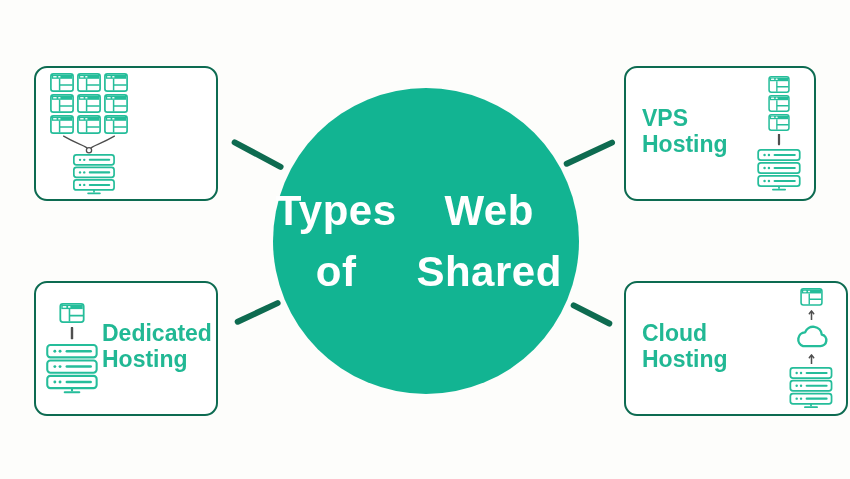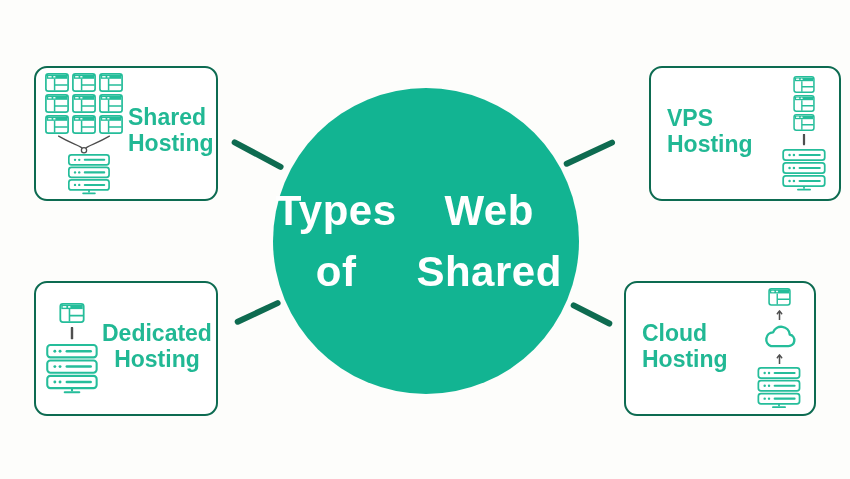--- a/index.html
+++ b/index.html
@@ -14,28 +14,28 @@
   
   .circle{position:absolute;left:273px;top:88px;width:306px;height:306px;border-radius:50%;
     background:var(--circle-fill);display:flex;flex-direction:row;align-items:center;justify-content:center;}
   .circle .title{color:var(--title-text);font-weight:700;font-size:42px;line-height:61px;
     text-align:center;letter-spacing:0.5px;}
 
   
   .card{position:absolute;background:var(--box-bg);border:2.5px solid var(--box-border);
     border-radius:13px;display:flex;flex-direction:row;overflow:hidden;}
   .card-shared{left:34px;top:66px;width:184px;height:135px;padding:5px 6px 4px 9px;gap:2px;}
-  .card-vps{left:649px;top:66px;width:192px;height:135px;padding:6px 13px 6px 16px;justify-content:space-between;}
+  .card-vps{left:624px;top:66px;width:192px;height:135px;padding:6px 13px 6px 16px;justify-content:space-between;}
   .card-dedicated{left:34px;top:281px;width:184px;height:135px;padding:8px 5px 8px 10px;gap:4px;}
-  .card-cloud{left:624px;top:281px;width:192px;height:135px;padding:5px 13px 5px 16px;justify-content:space-between;}
+  .card-cloud{left:624px;top:281px;width:224px;height:135px;padding:5px 13px 5px 16px;justify-content:space-between;}
 
   .label{color:var(--label-text);font-weight:700;font-size:23px;line-height:26px;align-self:center;}
   .card-shared .label{flex:1;padding-left:3px;margin-top:-8px;}
   .card-vps .label{margin-top:-6px;}
-  .card-dedicated .label{flex:1;text-align:center;padding-right:3px;margin-top:-6px;}
+  .card-dedicated .label{flex:1;text-align:left;padding-right:3px;margin-top:-6px;}
   .card-cloud .label{margin-top:-6px;}
 
   .icon-col{display:flex;flex-direction:column;align-items:center;}
   .icon-col-shared{width:88px;justify-content:space-between;}
   .icon-col-vps{gap:3px;justify-content:center;}
   .icon-col-dedicated{width:58px;gap:4px;justify-content:center;}
   .icon-col-cloud{gap:3px;justify-content:center;}
   .browser-grid{display:grid;grid-template-columns:repeat(3,24px);column-gap:3px;row-gap:2px;}
   .browser-stack{display:flex;flex-direction:column;gap:2px;align-items:center;}
   .shift-right{margin-left:10px;}
@@ -140,21 +140,20 @@
             <use href="#ic-browser"></use>
           </svg>
       </div>
       <svg width="66" height="21" viewBox="0 0 80 28">
           <use href="#ic-merge"></use>
         </svg>
       <svg class="shift-right" width="44" height="42" viewBox="0 0 50 48">
           <use href="#ic-server"></use>
         </svg>
     </div>
-    <div class="label">Shared Hosting</div>
   </div>
 
   <div class="card card-vps">
     <div class="label">VPS Hosting</div>
     <div class="icon-col icon-col-vps">
       <div class="browser-stack">
         <svg width="22" height="17" viewBox="0 0 24 19">
             <use href="#ic-browser"></use>
           </svg>
         <svg width="22" height="17" viewBox="0 0 24 19">

